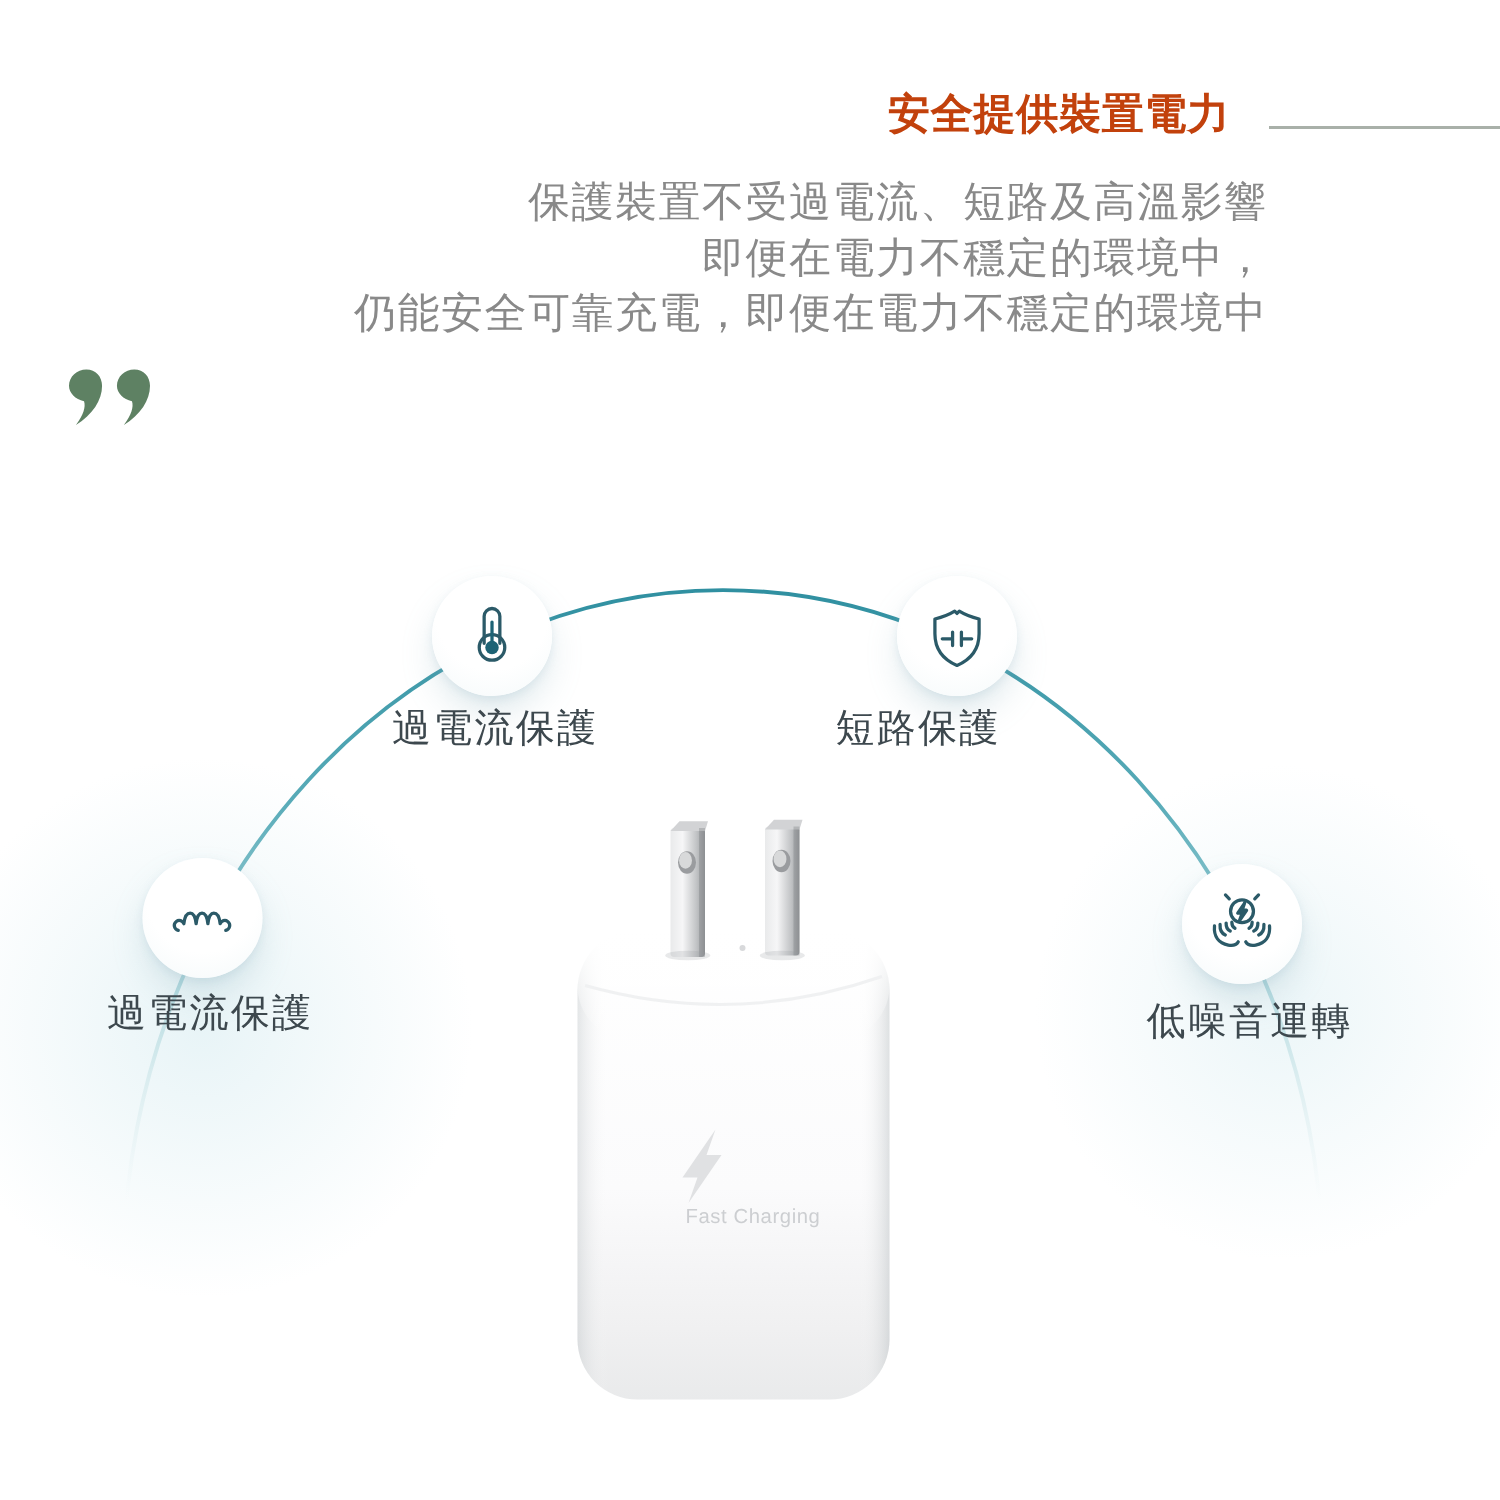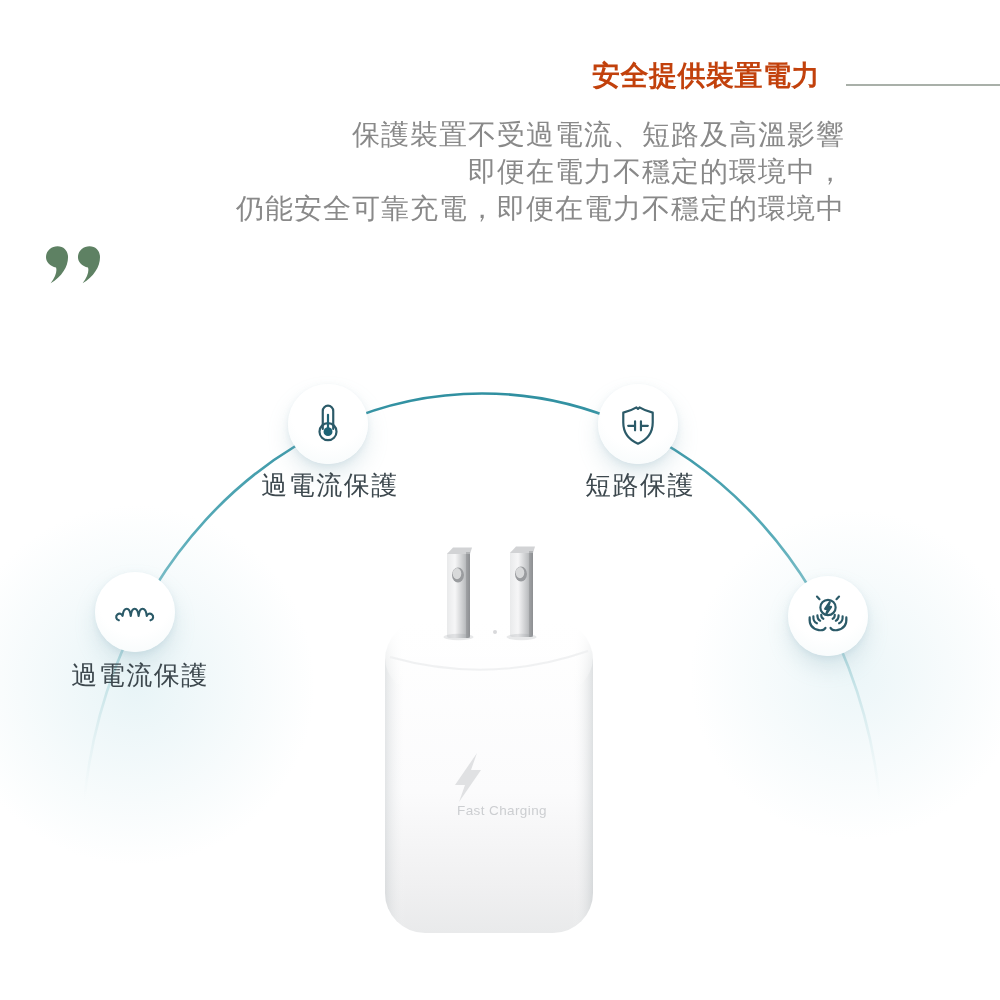--- a/index.html
+++ b/index.html
@@ -40,21 +40,21 @@
   }
   .pos-temp{left:288px;top:384px;}
   .pos-short{left:598px;top:384px;}
   .pos-over{left:95px;top:572px;}
   .pos-noise{left:788px;top:576px;}
   .feature-label{
     position:absolute;z-index:4;text-align:center;
     font-size:26px;color:#3d484e;letter-spacing:1.5px;white-space:nowrap;
   }
   .lab-temp{left:230px;top:468px;width:200px;}
-  .lab-short{left:540px;top:468px;width:200px;}
+  .lab-short{left:512px;top:468px;width:200px;}
   .lab-over{left:35px;top:658px;width:210px;}
   .lab-noise{left:728px;top:663px;width:210px;}
   .ic{stroke:#2b5a68;fill:none;stroke-width:2;stroke-linecap:round;stroke-linejoin:round;}
   
   .charger-svg{position:absolute;left:360px;top:545px;z-index:3;}
   .charger-text{
     position:absolute;left:395px;top:803px;width:152px;z-index:4;text-align:right;
     font-size:13.5px;color:#ccced1;letter-spacing:.4px;
   }
 </style>
@@ -129,20 +129,21 @@
         <path class="ic" stroke-width="1.5" d="M15.8 20.9 C15.8 22.7 16.4 24 17.7 24.6"></path>
       </g>
       <g transform="translate(44 0) scale(-1 1)">
         <path class="ic" stroke-width="1.7" d="M5.2 23.2 C4.6 29.6 7.8 33.8 13.6 34.9 C16.4 35.4 18.7 34.6 19.7 32.9"></path>
         <path class="ic" stroke-width="1.5" d="M8.6 22.3 C8.4 25.6 9.5 27.7 11.8 28.7"></path>
         <path class="ic" stroke-width="1.5" d="M12.3 21.4 C12.2 23.8 13 25.5 14.8 26.3"></path>
         <path class="ic" stroke-width="1.5" d="M15.8 20.9 C15.8 22.7 16.4 24 17.7 24.6"></path>
       </g>
     </svg>
   </div>
+  <div class="feature-label lab-noise">低噪音運轉</div>
 
   <svg class="charger-svg" width="260" height="420" viewBox="0 0 260 420">
     <defs>
       <linearGradient id="bodyg" x1="0" y1="0" x2="0" y2="1">
         <stop offset="0" stop-color="#ffffff"></stop>
         <stop offset="0.55" stop-color="#fbfbfc"></stop>
         <stop offset="0.85" stop-color="#f0f0f1"></stop>
         <stop offset="1" stop-color="#e9eaeb"></stop>
       </linearGradient>
       <linearGradient id="sideg" x1="0" y1="0" x2="1" y2="0">

